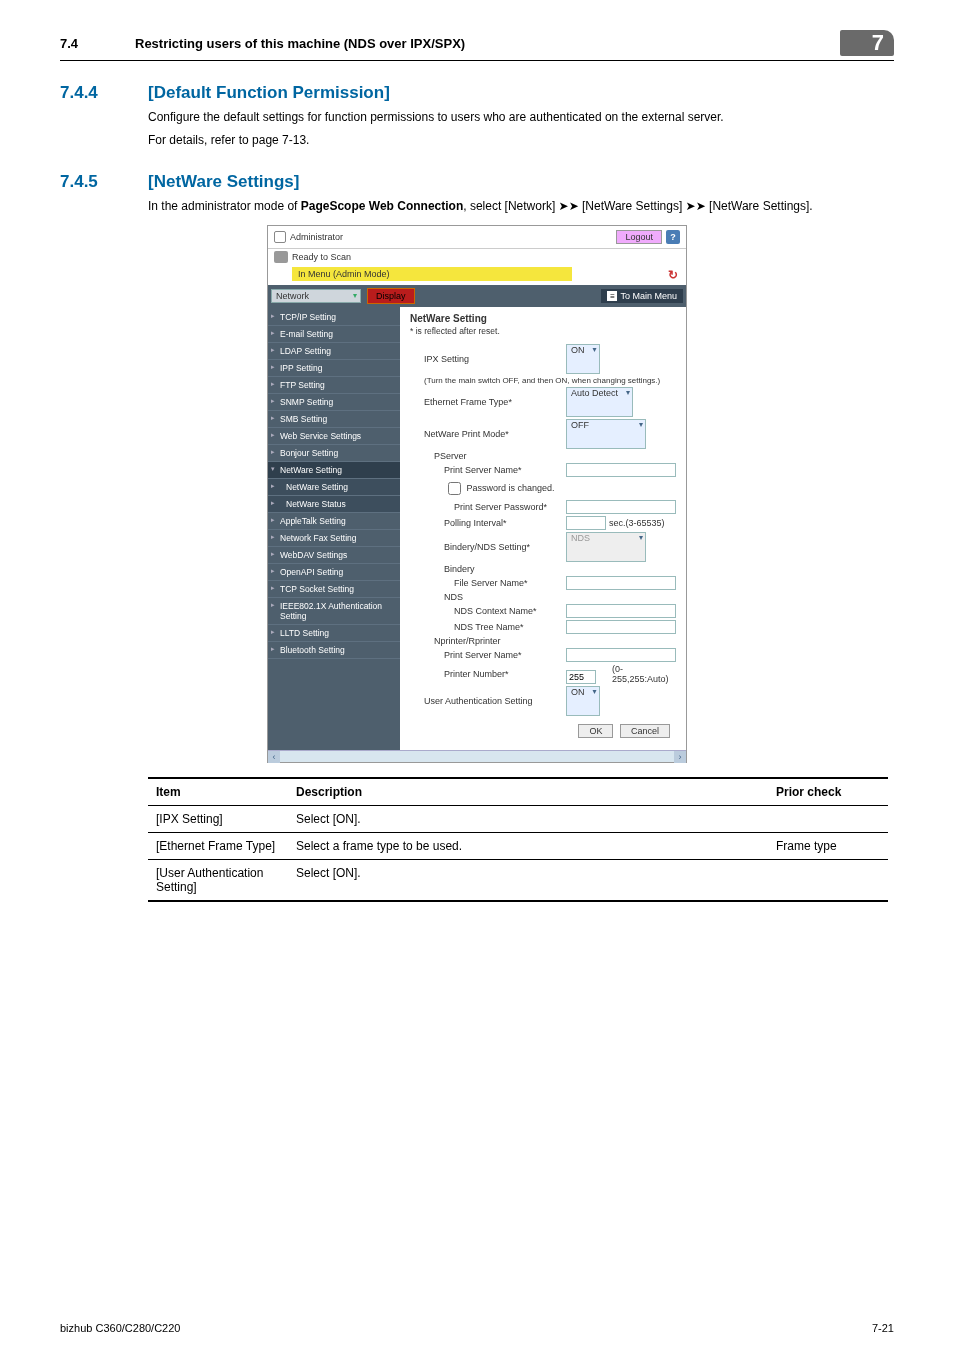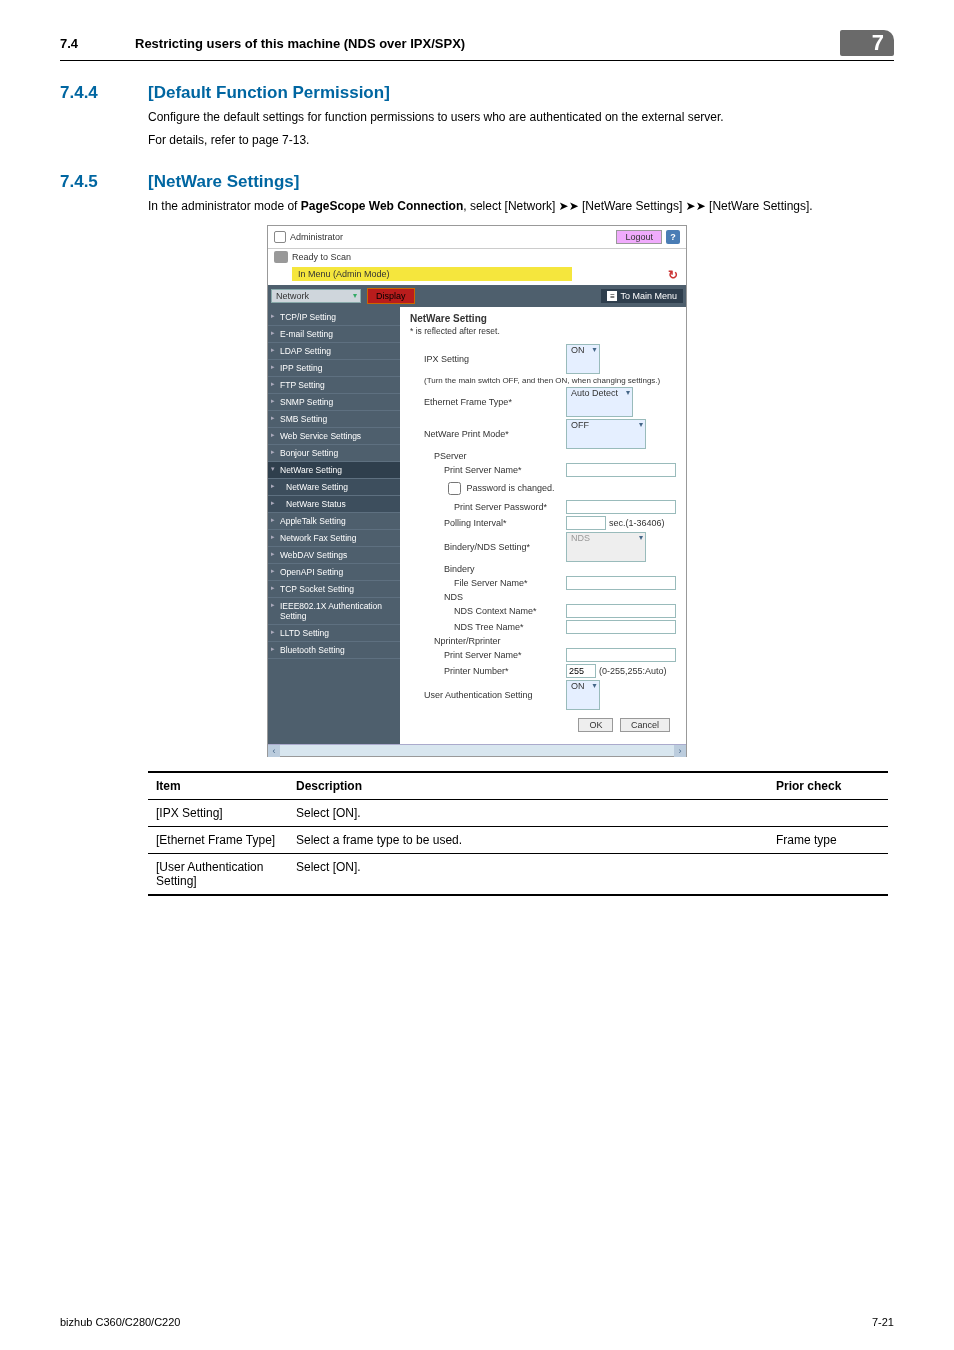--- a/index.html
+++ b/index.html
@@ -236,21 +236,21 @@
         <span>Password is changed.</span></span>
         </div>
       <div class="row">
           <span class="lbl3" style="padding-left:44px">Print Server Password*</span>
         <span class="fld"><input type="text" style=""></span>
         </div>
       <div class="row">
           <span class="lbl3">Polling Interval*</span>
         <span class="fld" style="display:flex;gap:3px;align-items:center;">
           <input type="text" style="width: 40px;">
-          <span>sec.(1-36406)</span>
+          <span>sec.(3-65535)</span>
           </span>
         </div>
       <div class="row">
           <span class="lbl3">Bindery/NDS Setting*</span>
         <span class="fld"><span class="drop" style="width:80px;background:#eee;color:#999">NDS</span></span>
         </div>
       <div class="row">
           <span class="lbl3">Bindery</span>
         </div>
       <div class="row">
@@ -270,21 +270,21 @@
         </div>
       <div class="row">
           <span class="lbl2">Nprinter/Rprinter</span>
         </div>
       <div class="row">
           <span class="lbl3">Print Server Name*</span>
         <span class="fld"><input type="text" style=""></span>
         </div>
       <div class="row">
           <span class="lbl3">Printer Number*</span>
-        <span class="fld" style="display:flex;gap:3px;align-items:center;">
+        <span class="fld" style="display:flex;gap:16px;align-items:flex-end;">
           <input type="text" style="width: 30px;" value="255">
           <span>(0-255,255:Auto)</span>
           </span>
         </div>
       <div class="row">
           <span class="lbl1">User Authentication Setting</span>
         <span class="fld"><span class="drop">ON</span></span>
         </div>
 
       <div class="btn-row">

